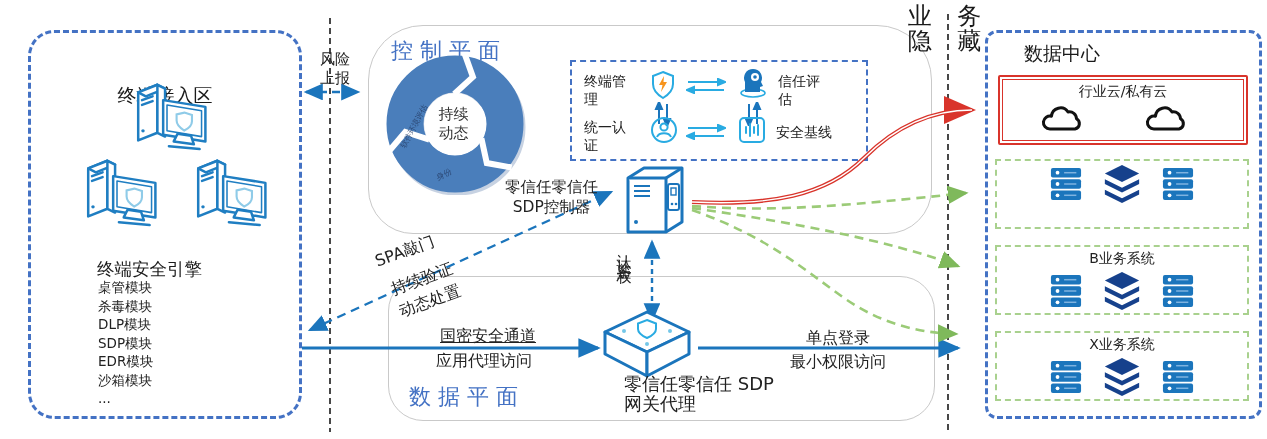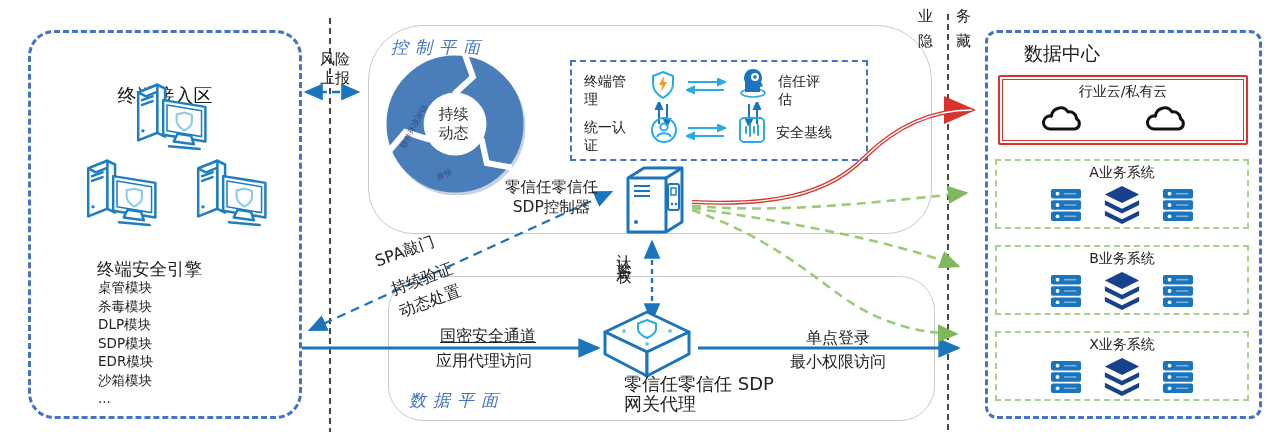--- a/index.html
+++ b/index.html
@@ -2,22 +2,22 @@
 <html><head>
 <meta charset="utf-8">
 <style>
   html,body{margin:0;padding:0;background:#ffffff;}
   .stage{position:relative;width:1267px;height:439px;background:#ffffff;
          font-family:"DejaVu Sans","Liberation Sans",sans-serif;color:#1a1a1a;overflow:hidden;}
   .abs{position:absolute;}
   
   .zone-dashed{border:3px dashed #4472C4;border-radius:26px;background:#ffffff;z-index:1;}
   .plane{border:1.5px solid #C9C9C9;background:#ffffff;z-index:1;}
-  .plane-title{font-family:"DejaVu Serif","Liberation Serif",serif;font-style:italic;
-               color:#4472C4;font-size:17px;letter-spacing:7px;}
+  .plane-title{font-family:"DejaVu Serif","Liberation Serif",serif;
+               color:#4472C4;font-size:22px;letter-spacing:7px;}
   .matrix-box{border:2px dashed #4472C4;background:#fff;z-index:4;}
   .red-box{border:2px solid #D9342B;border-radius:2px;padding:2px;background:#fff;z-index:2;}
   .red-box-inner{border:1px solid #D9342B;width:100%;height:100%;box-sizing:border-box;position:relative;}
   .green-box{border:2.5px dashed #A9D18E;background:#fff;z-index:2;}
   
   .big-title{font-size:19px;color:#1a1a1a;}
   .lbl{font-size:14px;color:#222;line-height:17px;}
   .flow-lbl{font-size:16px;color:#222;white-space:nowrap;z-index:10;}
   .rot{transform-origin:left center;}
   .center{text-align:center;}
@@ -247,41 +247,40 @@
     <div>风险</div>
     <div>上报</div>
   </div>
   <div class="abs flow-lbl rot" style="left:376px;top:252px;transform:rotate(-20deg);">SPA敲门</div>
   <div class="abs flow-lbl rot" style="left:392px;top:280px;transform:rotate(-20deg);">持续验证</div>
   <div class="abs flow-lbl rot" style="left:400px;top:302px;transform:rotate(-20deg);">动态处置</div>
   <div class="abs flow-lbl" style="left:440px;top:326px;text-decoration:underline;">国密安全通道</div>
   <div class="abs flow-lbl" style="left:436px;top:351px;">应用代理访问</div>
   <div class="abs flow-lbl" style="left:806px;top:328px;">单点登录</div>
   <div class="abs flow-lbl" style="left:790px;top:352px;">最小权限访问</div>
-  <div class="abs center" style="left:903px;top:4px;width:92px;font-size:15px;line-height:25px;letter-spacing:9px;z-index:10;">
+  <div class="abs center" style="left:903px;top:4px;width:92px;font-size:24px;line-height:25px;letter-spacing:9px;z-index:10;">
     <div>业 务</div>
     <div>隐 藏</div>
   </div>
 
   <div class="abs zone-dashed" style="left:985px;top:30px;width:271px;height:383px;border-radius:12px;">
     <div class="abs big-title" style="left:36px;top:8px;">数据中心</div>
     <div class="abs red-box" style="left:10px;top:42px;width:242px;height:62px;">
       <div class="red-box-inner">
         <div class="abs lbl center" style="left:0;right:0;top:3px;">行业云/私有云</div>
         <svg class="abs" style="left:36px;top:24px;" width="46" height="30">
             <use href="#cloud"></use>
           </svg>
         <svg class="abs" style="left:140px;top:24px;" width="46" height="30">
             <use href="#cloud"></use>
           </svg>
       </div>
     </div>
 
     <div class="abs green-box" style="left:7px;top:126px;width:250px;height:66px;">
-      <div class="sys-title">A业务系统</div>
       <div class="icon-row">
         <svg width="32" height="34">
             <use href="#rack"></use>
           </svg>
         <svg width="40" height="40">
             <use href="#layers"></use>
           </svg>
         <svg width="32" height="34">
             <use href="#rack"></use>
           </svg>

